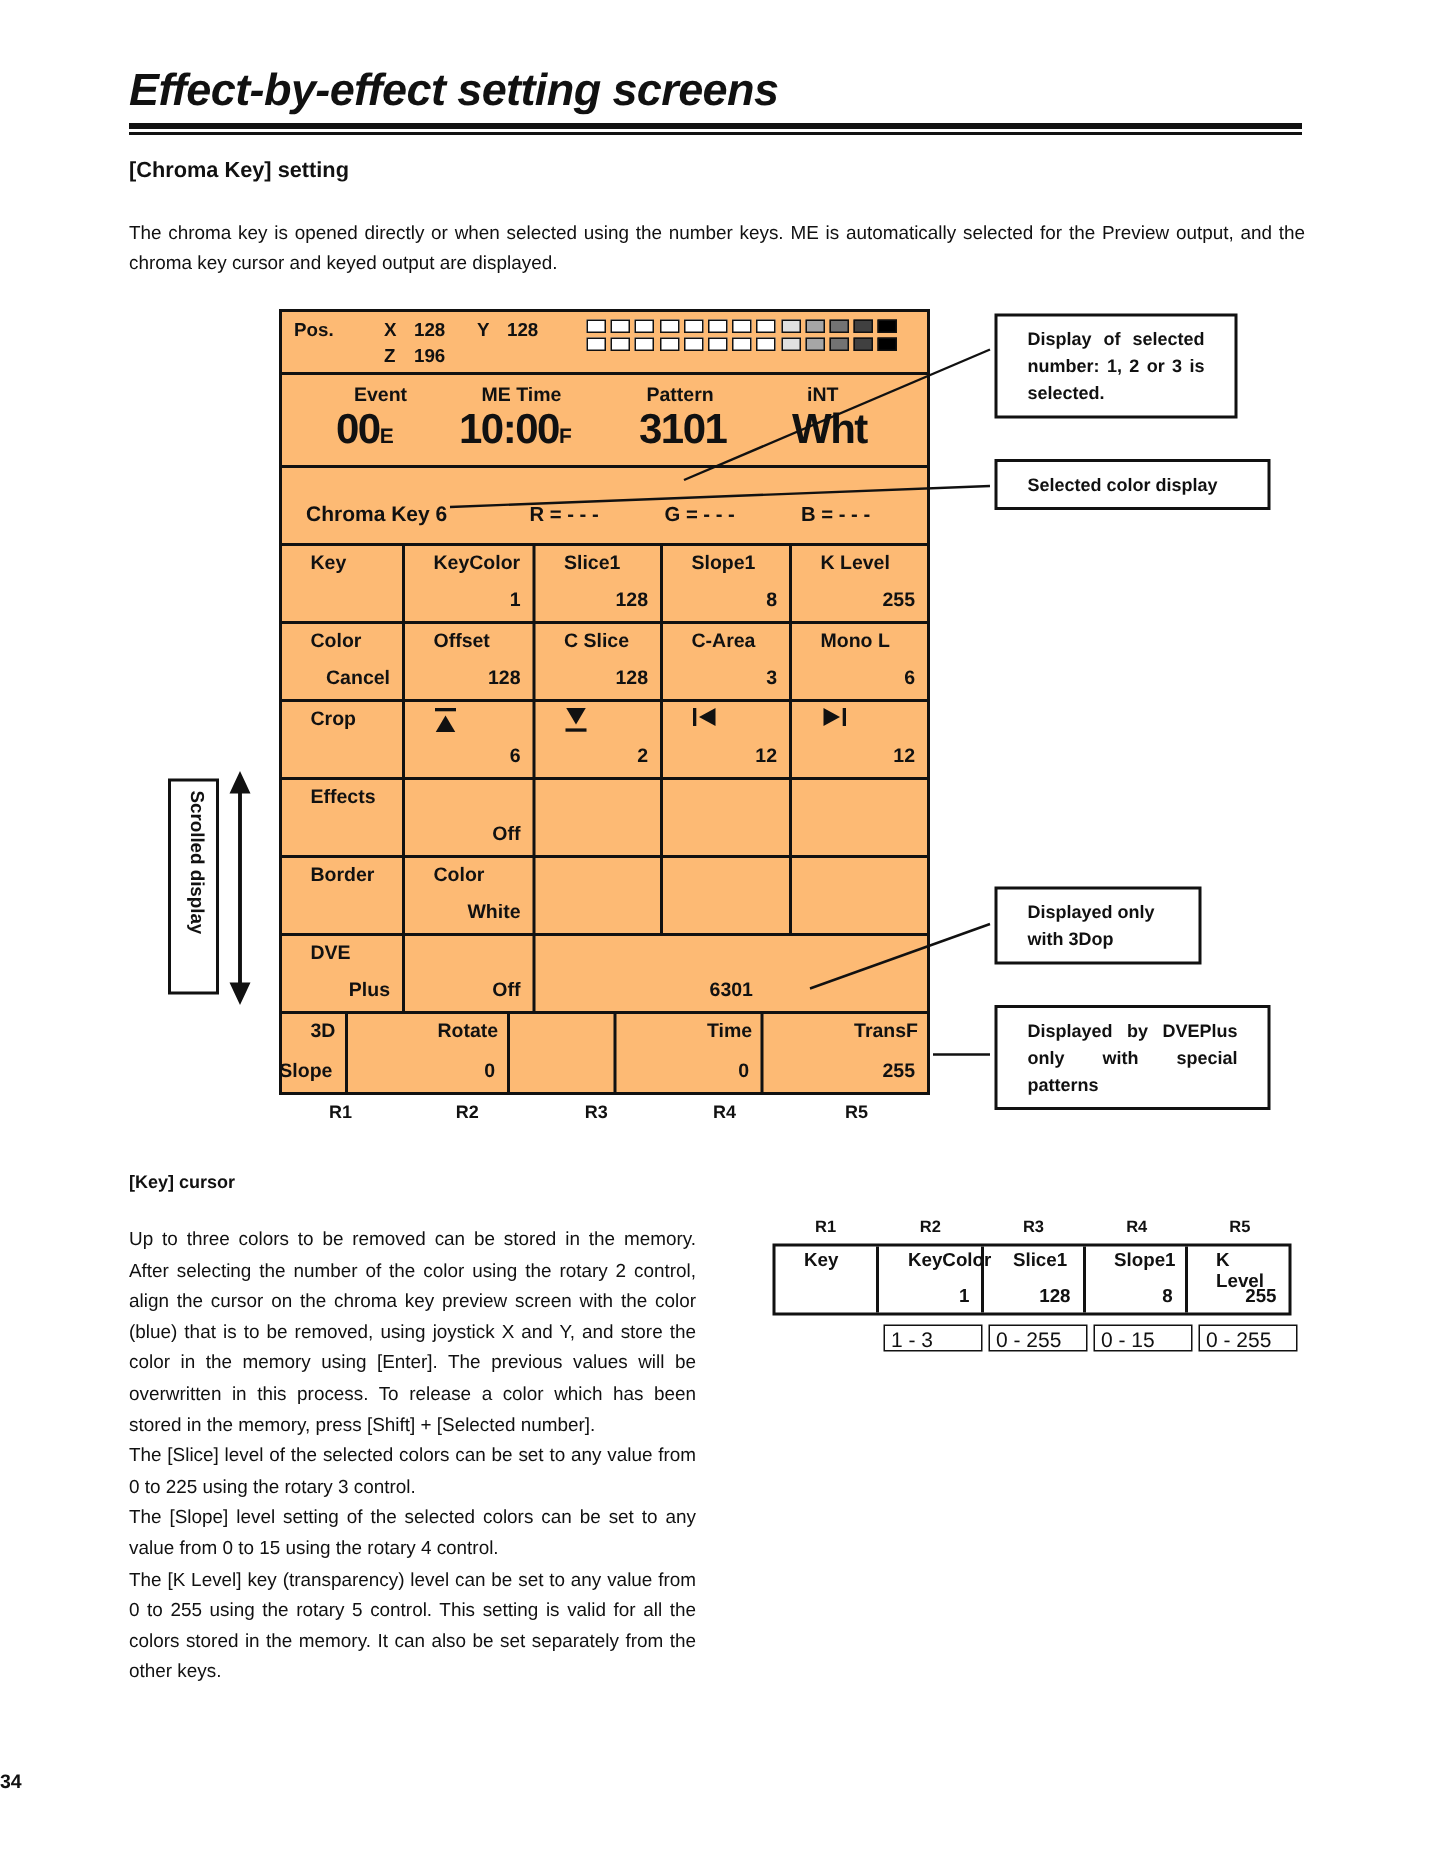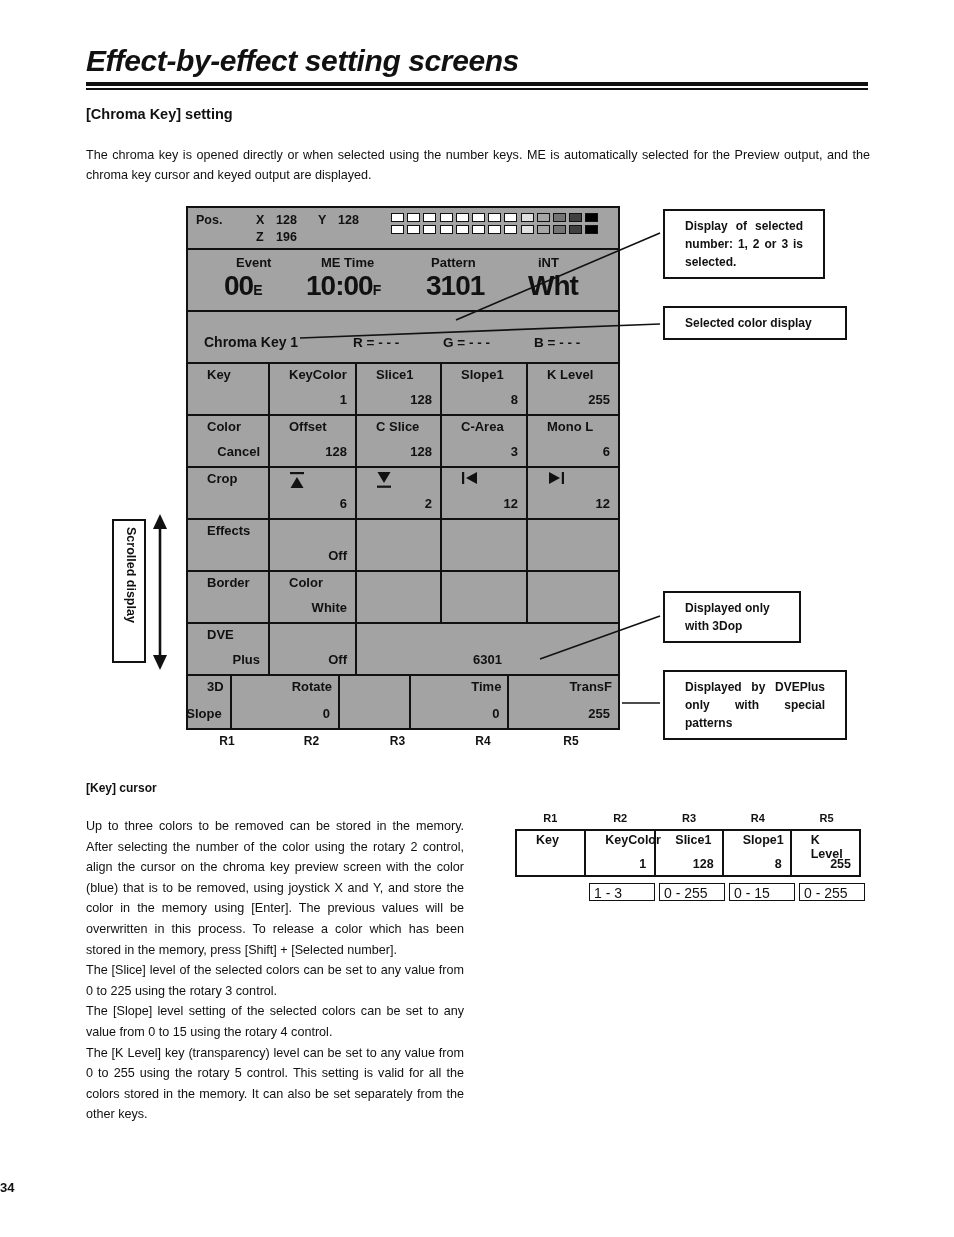--- a/index.html
+++ b/index.html
@@ -42,21 +42,21 @@
     width: 784px;
     font-size: 12.6px; line-height: 20px;
     text-align: justify;
   }
 
   
   .panel {
     position: absolute; left: 186px; top: 206px;
     width: 434px;
     border: 2px solid #111;
-    background: #a3a3a3;
+    background: #fdba74;
   }
   .panel-row { border-bottom: 2px solid #111; }
   .panel-row:last-child { border-bottom: none; gap: 41px; }
 
   
   .pos-row { position: relative; height: 42px; padding: 0; }
   .pos-label { position:absolute; left:8px; top:5px; font-size:12.5px; font-weight:bold; }
   .pos-x { position:absolute; left:68px; top:5px; font-size:12.5px; font-weight:bold; }
   .pos-xv { position:absolute; left:88px; top:5px; font-size:12.5px; font-weight:bold; }
   .pos-y { position:absolute; left:130px; top:5px; font-size:12.5px; font-weight:bold; }
@@ -244,21 +244,21 @@
       <span class="evt-v" style="left:118px; top:20px;"><span>10:00</span><span class="evt-sub">F</span></span>
 
       <span class="evt-h" style="left:243px; top:5px;">Pattern</span>
       <span class="evt-v" style="left:238px; top:20px;">3101</span>
 
       <span class="evt-h" style="left:350px; top:5px;">iNT</span>
       <span class="evt-v" style="left:340px; top:20px;">Wht</span>
     </div>
 
     <div class="panel-row chroma-row">
-      <span class="chroma-name">Chroma Key 1</span>
+      <span class="chroma-name">Chroma Key 6</span>
       <span class="chroma-r">R = - - -</span>
       <span class="chroma-g">G = - - -</span>
       <span class="chroma-b">B = - - -</span>
     </div>
 
     <div id="grid-rows">
         <div class="panel-row grid-row">
           <div class="gc c1">
             <span class="lbl">Key</span>
             <span class="val"></span>

